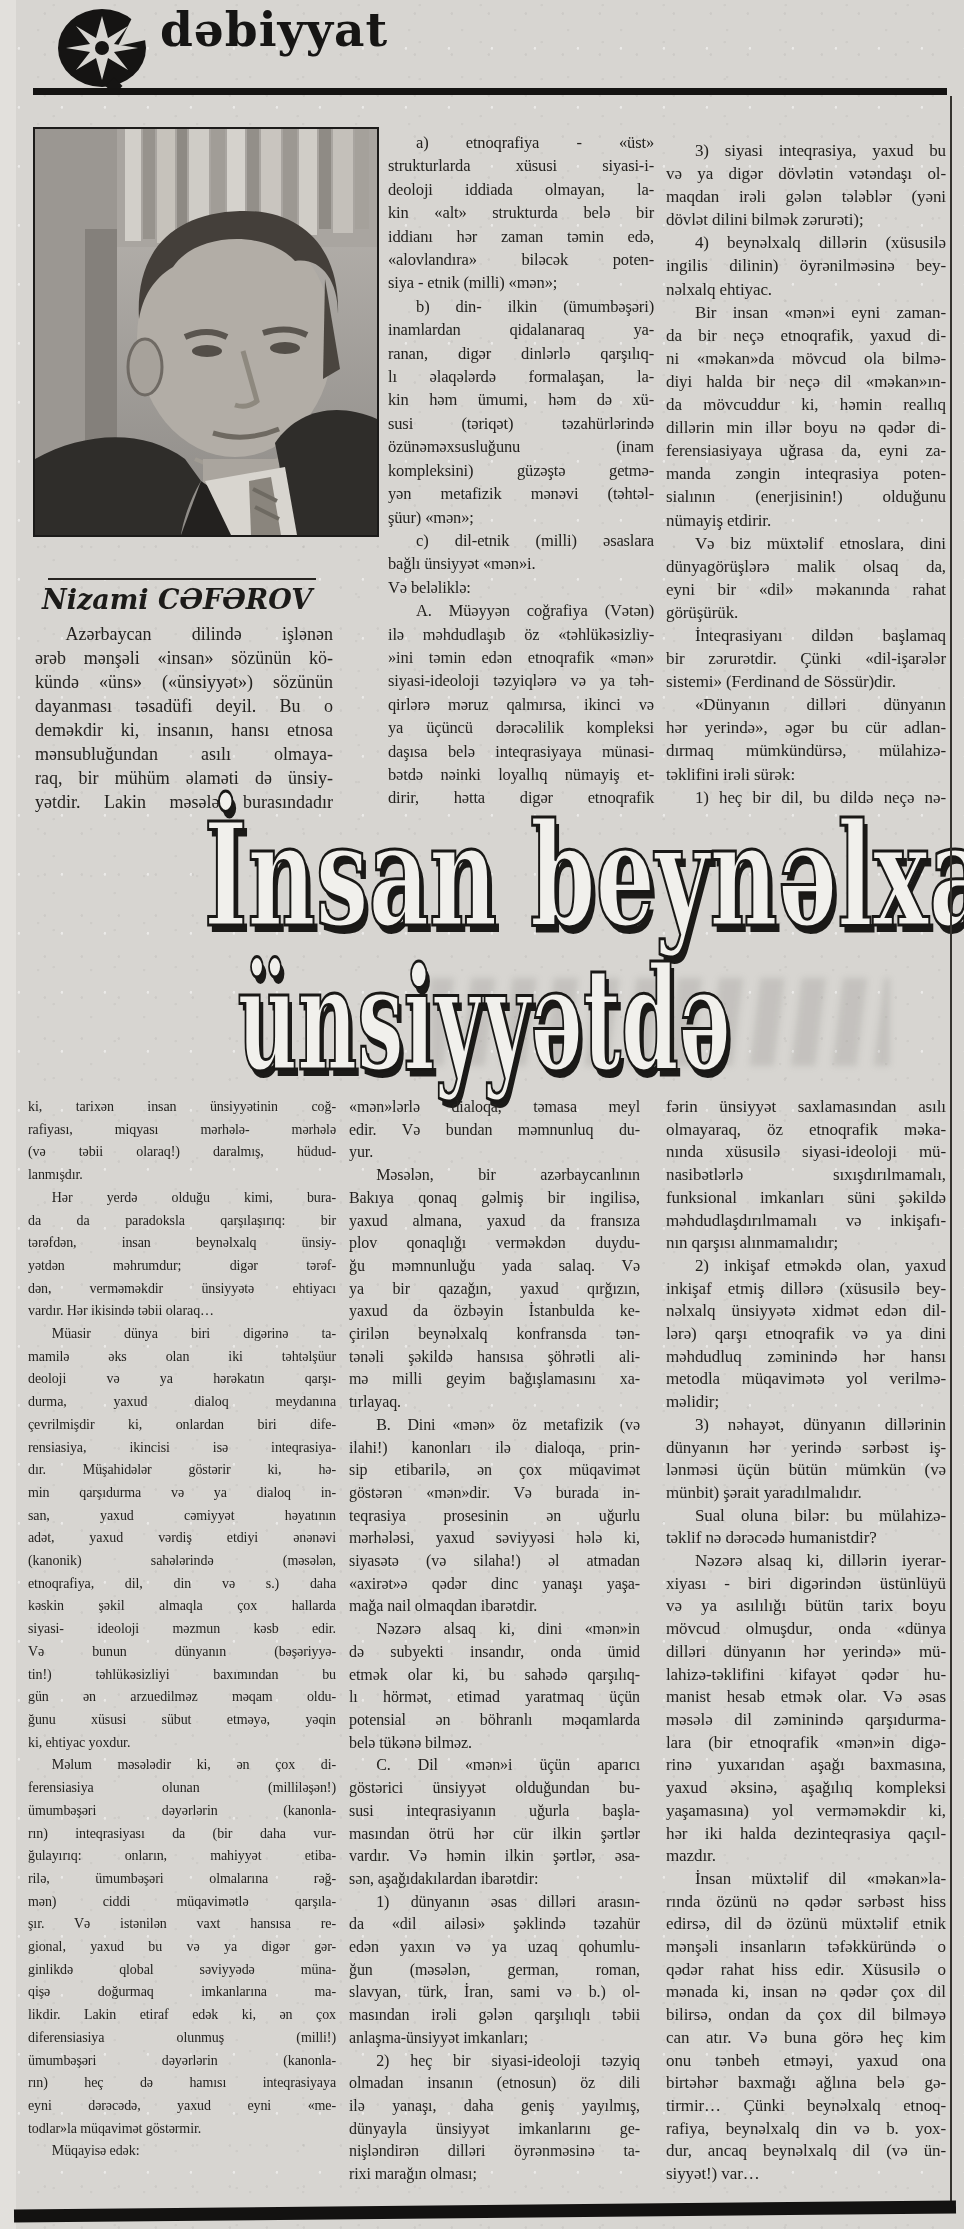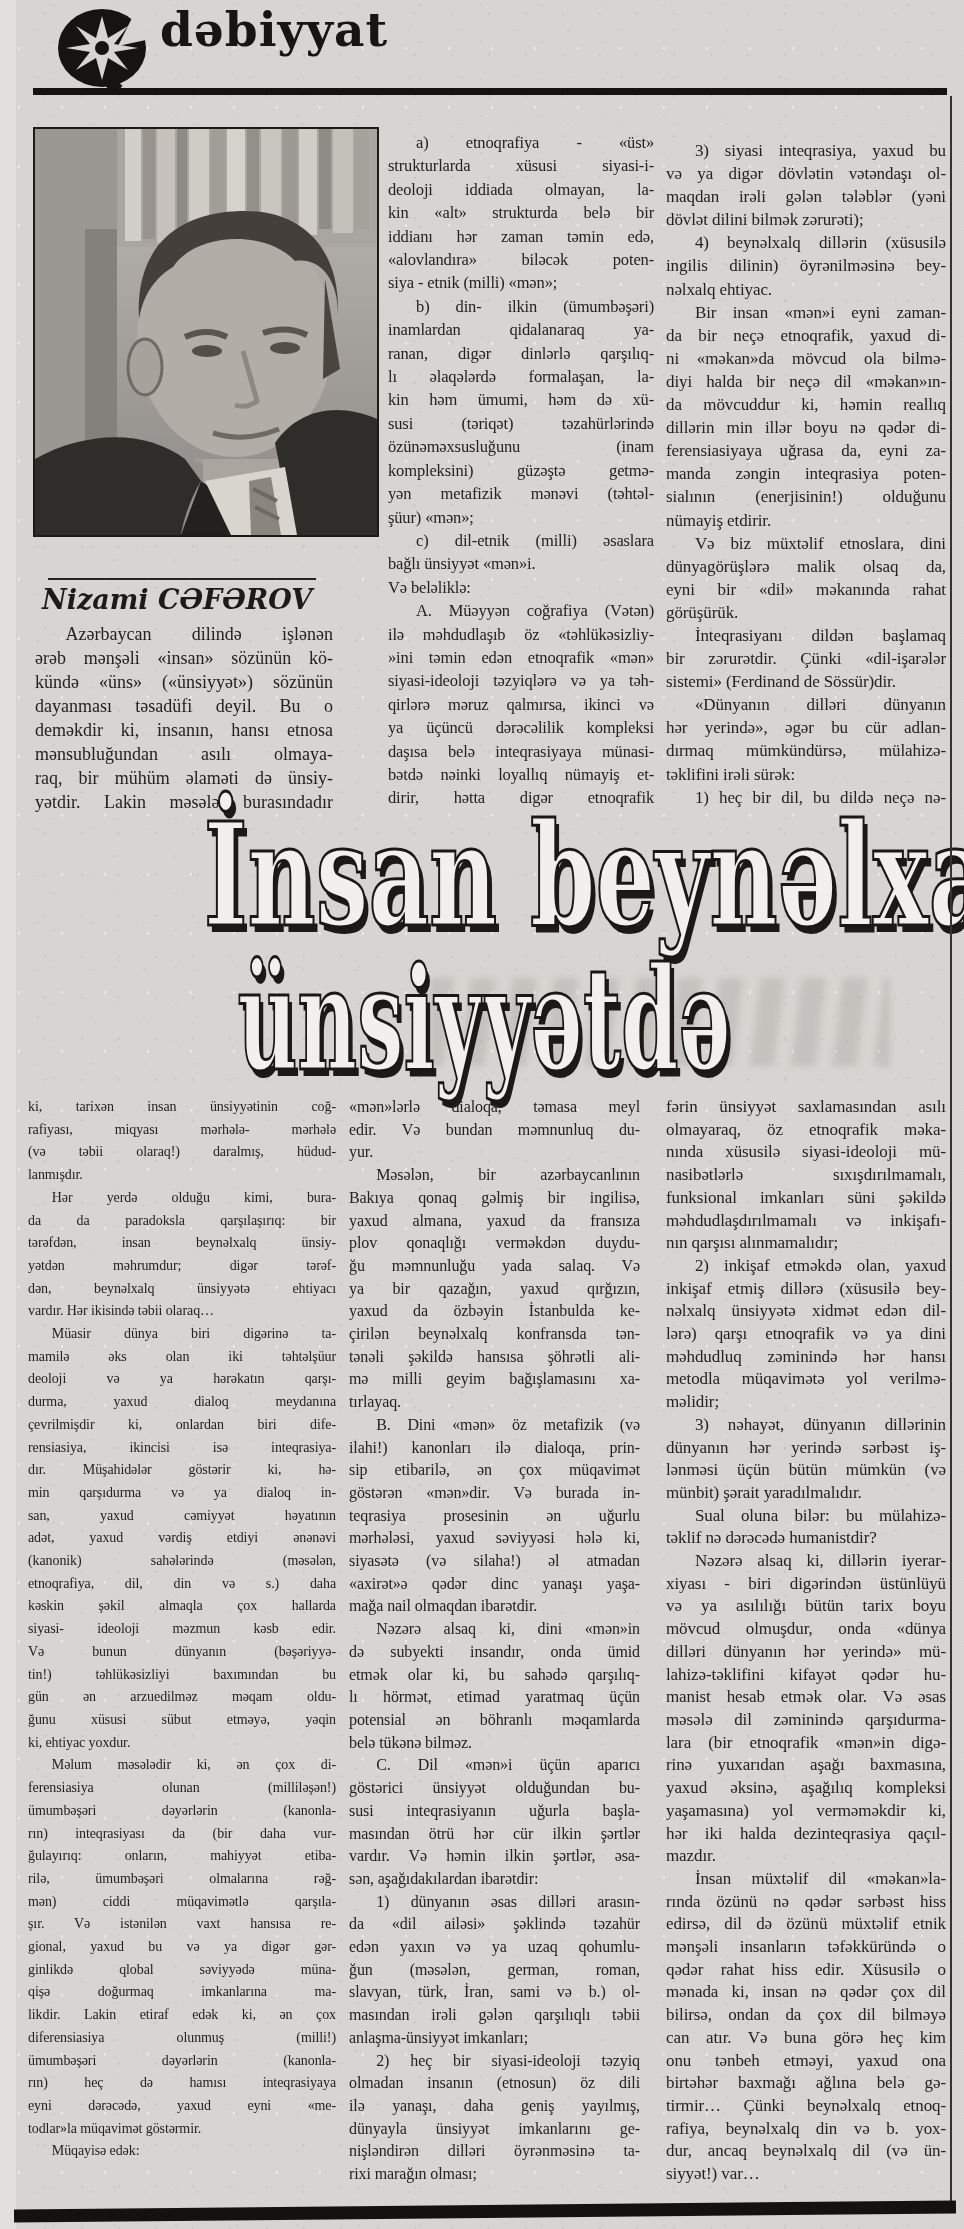--- a/index.html
+++ b/index.html
@@ -217,21 +217,21 @@
 
   <div class="col bcol1">
       <div class="ln">ki, tarixən insan ünsiyyətinin coğ-</div>
       <div class="ln">rafiyası, miqyası mərhələ- mərhələ</div>
       <div class="ln">(və təbii olaraq!) daralmış, hüdud-</div>
       <div class="ln end">lanmışdır.</div>
       <div class="ln ind">Hər yerdə olduğu kimi, bura-</div>
       <div class="ln">da da paradoksla qarşılaşırıq: bir</div>
       <div class="ln">tərəfdən, insan beynəlxalq ünsiy-</div>
       <div class="ln">yətdən məhrumdur; digər tərəf-</div>
-      <div class="ln">dən, beynəlxalq ünsiyyətə ehtiyacı</div>
+      <div class="ln">dən, verməməkdir ünsiyyətə ehtiyacı</div>
       <div class="ln end">vardır. Hər ikisində təbii olaraq…</div>
       <div class="ln ind">Müasir dünya biri digərinə ta-</div>
       <div class="ln">mamilə əks olan iki təhtəlşüur</div>
       <div class="ln">deoloji və ya hərəkatın qarşı-</div>
       <div class="ln">durma, yaxud dialoq meydanına</div>
       <div class="ln">çevrilmişdir ki, onlardan biri dife-</div>
       <div class="ln">rensiasiya, ikincisi isə inteqrasiya-</div>
       <div class="ln">dır. Müşahidələr göstərir ki, hə-</div>
       <div class="ln">min qarşıdurma və ya dialoq in-</div>
       <div class="ln">san, yaxud cəmiyyət həyatının</div>

